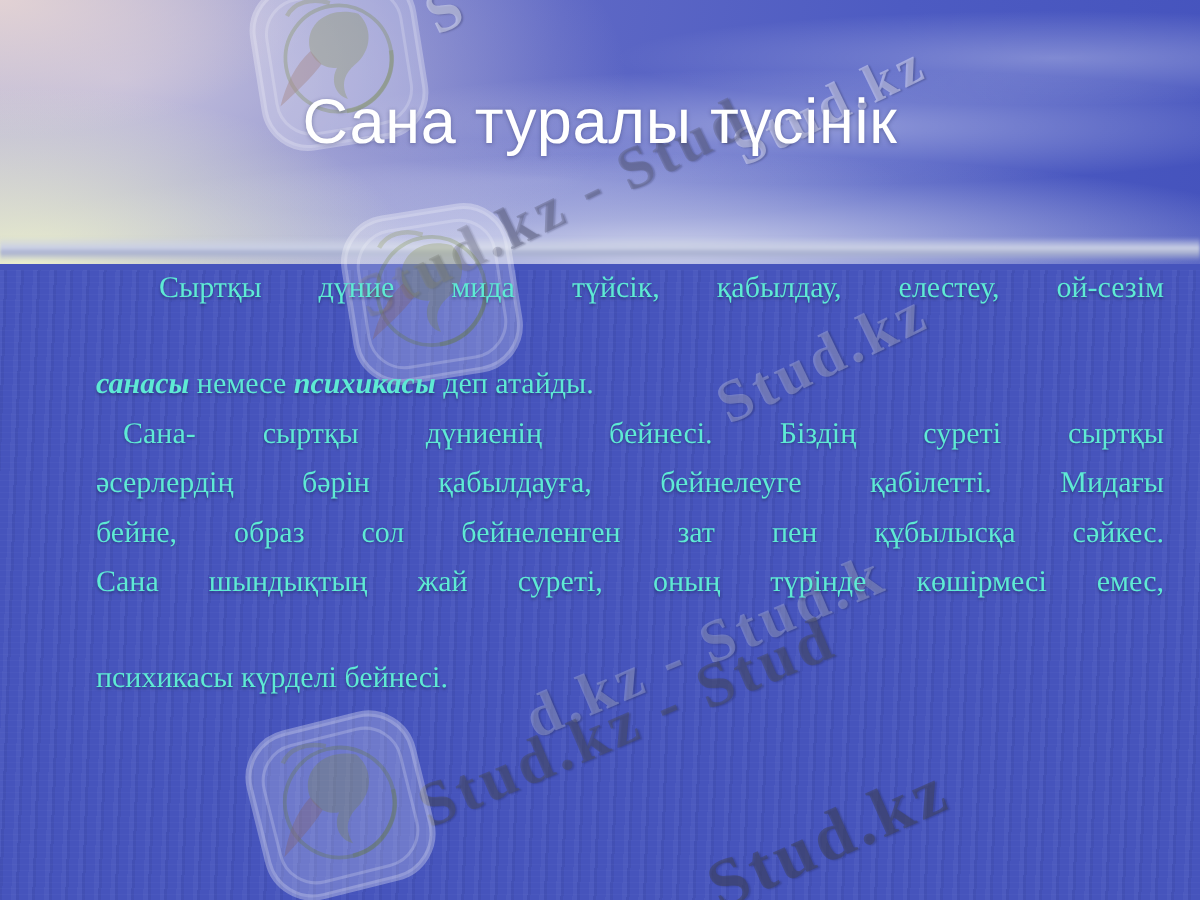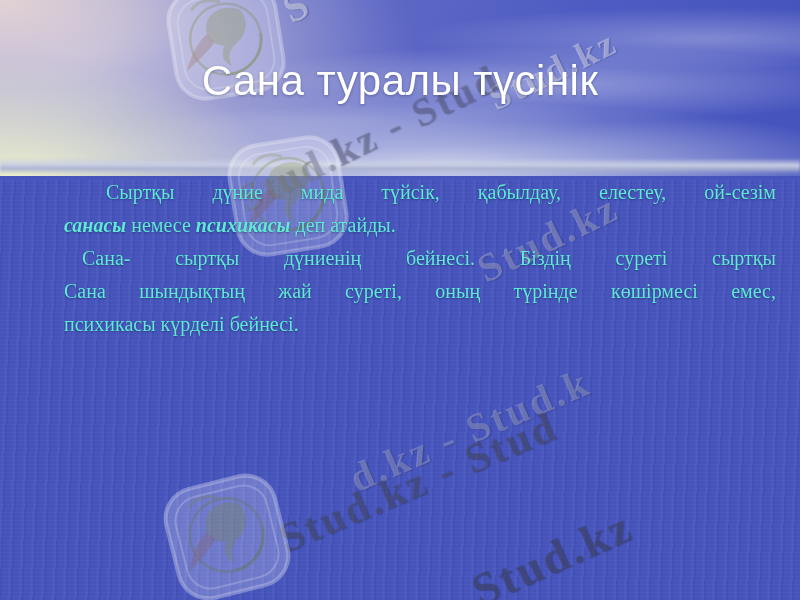--- a/index.html
+++ b/index.html
@@ -57,21 +57,21 @@
     position:absolute; left:0; top:57px; width:800px; text-align:center;
     font-family:"Liberation Sans", sans-serif; font-size:42px; color:#ffffff;
     text-shadow:0 1px 3px rgba(20,25,70,0.35); letter-spacing:0.5px;
   }
   .body-text{
     position:absolute; left:64px; top:176px; width:712px;
     font-size:20px; line-height:33px; color:#5eead4;
     text-shadow:0 1px 2px rgba(10,15,50,0.4);
   }
   .line{text-align:justify; text-align-last:justify;}
-  .line.end{text-align-last:left;}
+  .line.end{text-align-last:left;margin-top:31px;}
   .line .em{font-weight:bold; font-style:italic;}
 </style>
 </head>
 <body>
 
 <div class="slide">
 
   <div class="sky"></div>
   <div class="horizon"></div>
   <div class="sea"></div>
@@ -113,18 +113,20 @@
     <path d="M60 20 C 48 14 36 16 30 24" stroke="rgba(150,160,80,0.50)" fill="none" stroke-width="3"></path>
   </svg>
     </div>
 
   <div class="content">
     <div class="title">Сана туралы түсінік</div>
     <div class="body-text">
         <div class="line" style="text-indent: 42px;"><span>Сыртқы дүние мида түйсік, қабылдау, елестеу, ой-сезім</span></div>
         <div class="line end"><span class="em">санасы</span><span> немесе </span><span class="em">психикасы</span><span> деп атайды.</span></div>
         <div class="line" style="text-indent: 18px;"><span>Сана- сыртқы дүниенің бейнесі. Біздің суреті сыртқы</span></div>
+        <div class="line"><span>әсерлердің бәрін қабылдауға, бейнелеуге қабілетті. Мидағы</span></div>
+        <div class="line"><span>бейне, образ сол бейнеленген зат пен құбылысқа сәйкес.</span></div>
         <div class="line"><span>Сана шындықтың жай суреті, оның түрінде көшірмесі емес,</span></div>
         <div class="line end"><span>психикасы күрделі бейнесі.</span></div>
       </div>
   </div>
 
 </div>
 
 </body></html>

